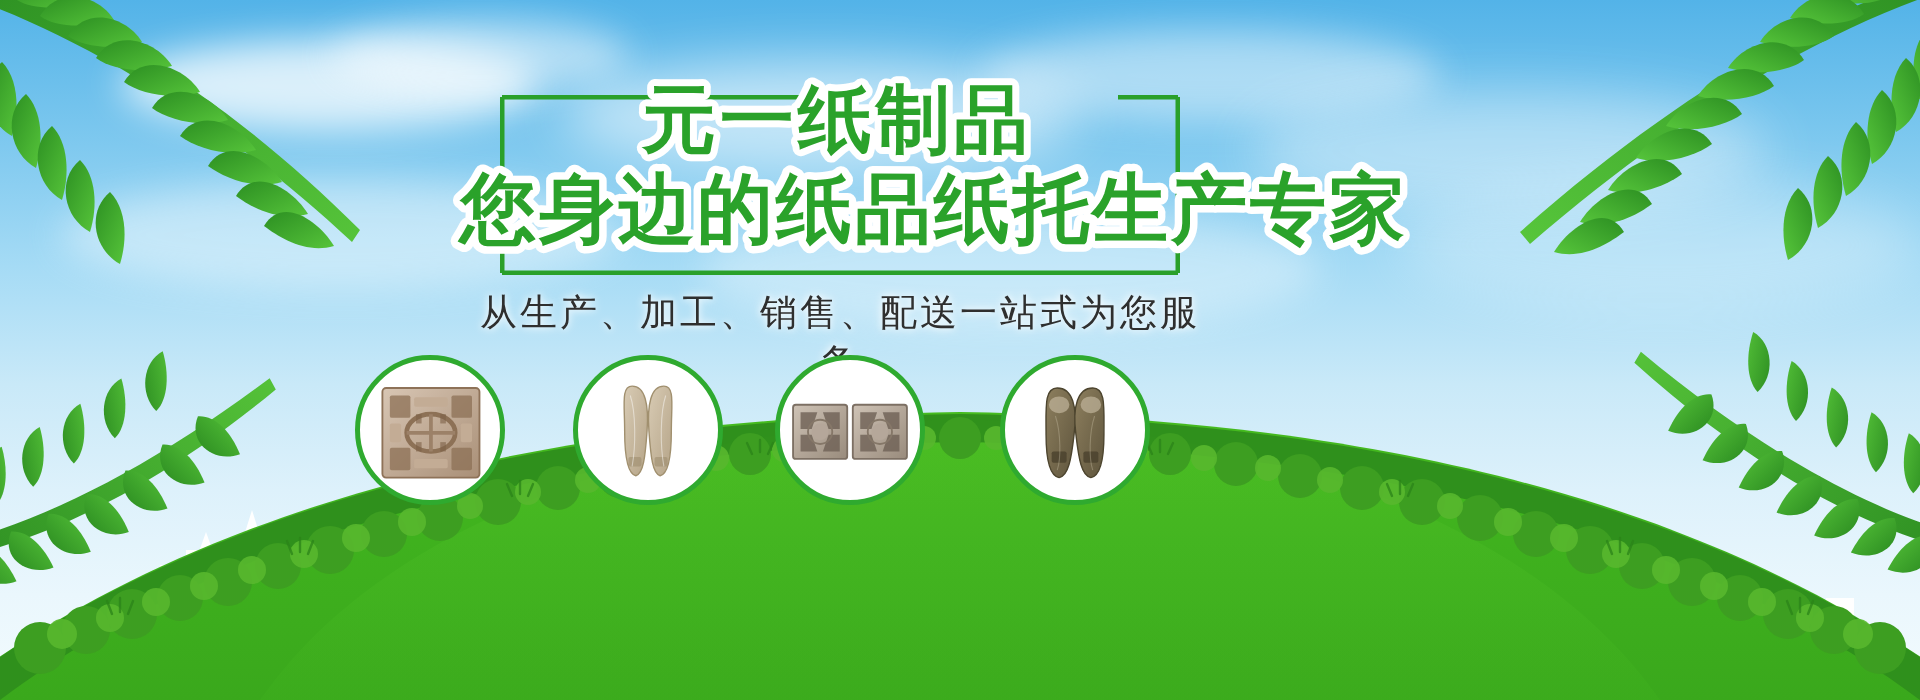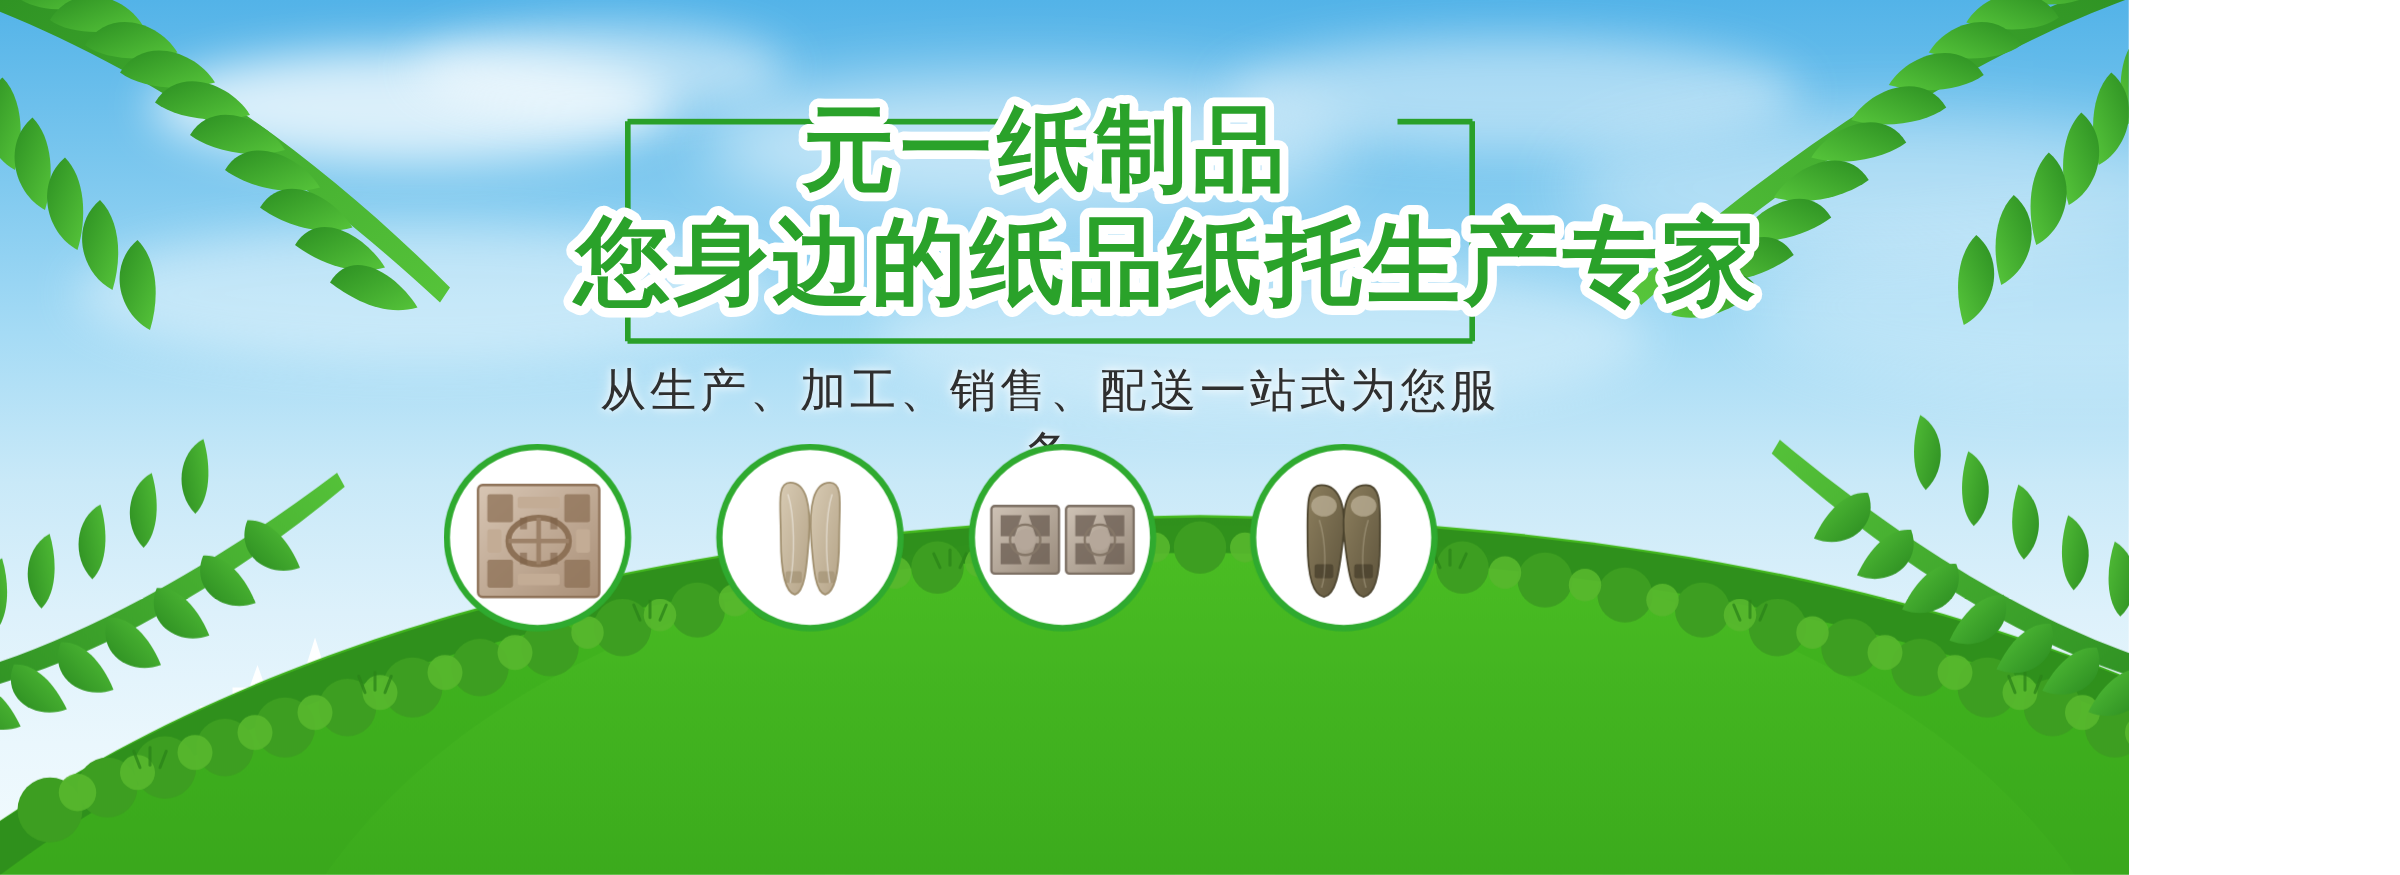--- a/index.html
+++ b/index.html
@@ -1,20 +1,20 @@
 <!DOCTYPE html>
 <html><head>
 <meta charset="utf-8">
 <style>
   html,body{margin:0;padding:0;background:#fff;}
   body{font-family:"Liberation Sans",sans-serif;}
 
   #banner{
     position:relative;
-    width:1703px;height:700px;
+    width:1920px;height:700px;
     overflow:hidden;
     background:linear-gradient(180deg,#53b3e8 0%,#79c6ee 18%,#a5dbf5 38%,#c9e9f8 55%,#ddf1fb 70%,#eaf7fd 85%,#f3fbfe 100%);
   }
 
   
   .cloud{position:absolute;border-radius:50%;background:rgba(255,255,255,.75);filter:blur(18px);}
   .cloud2{position:absolute;border-radius:50%;background:rgba(255,255,255,.55);filter:blur(26px);}
 
   
   #skyline{position:absolute;left:0;bottom:0;width:1920px;height:420px;}

